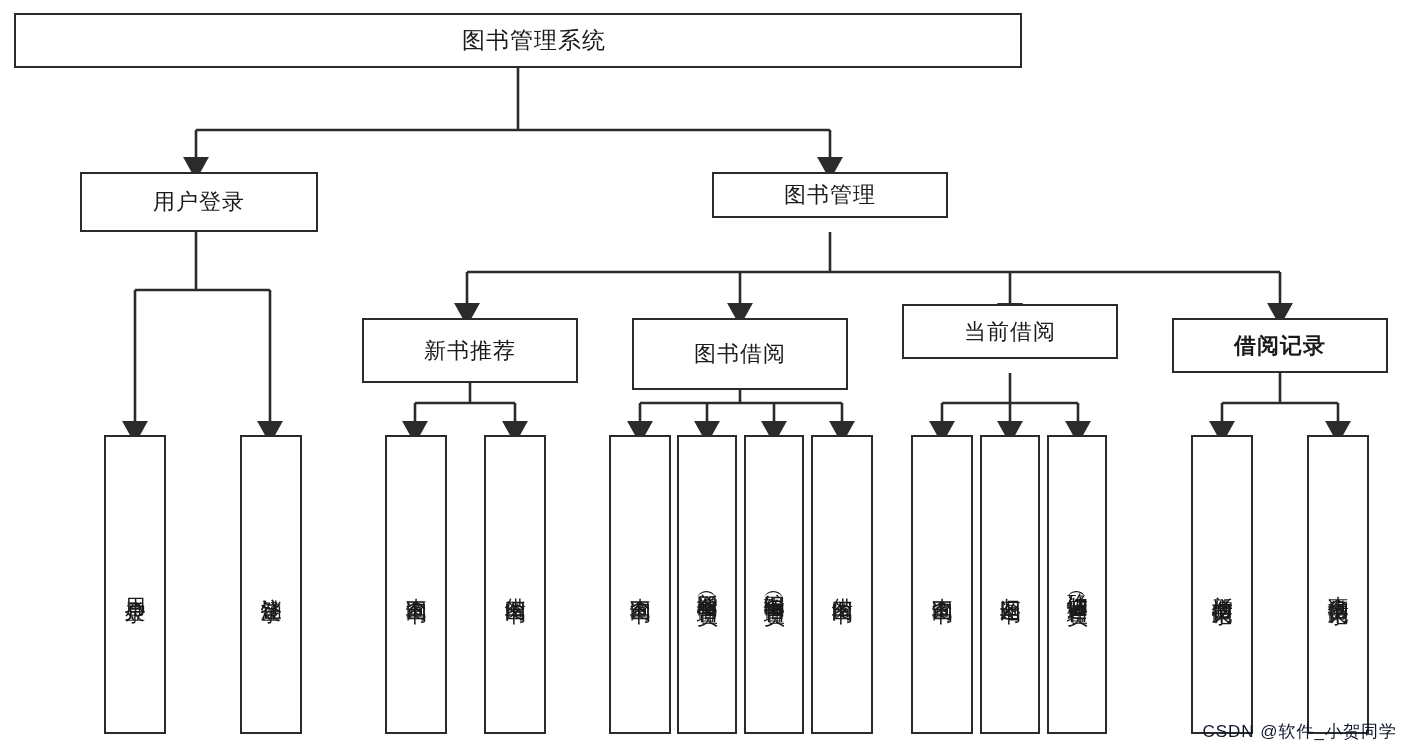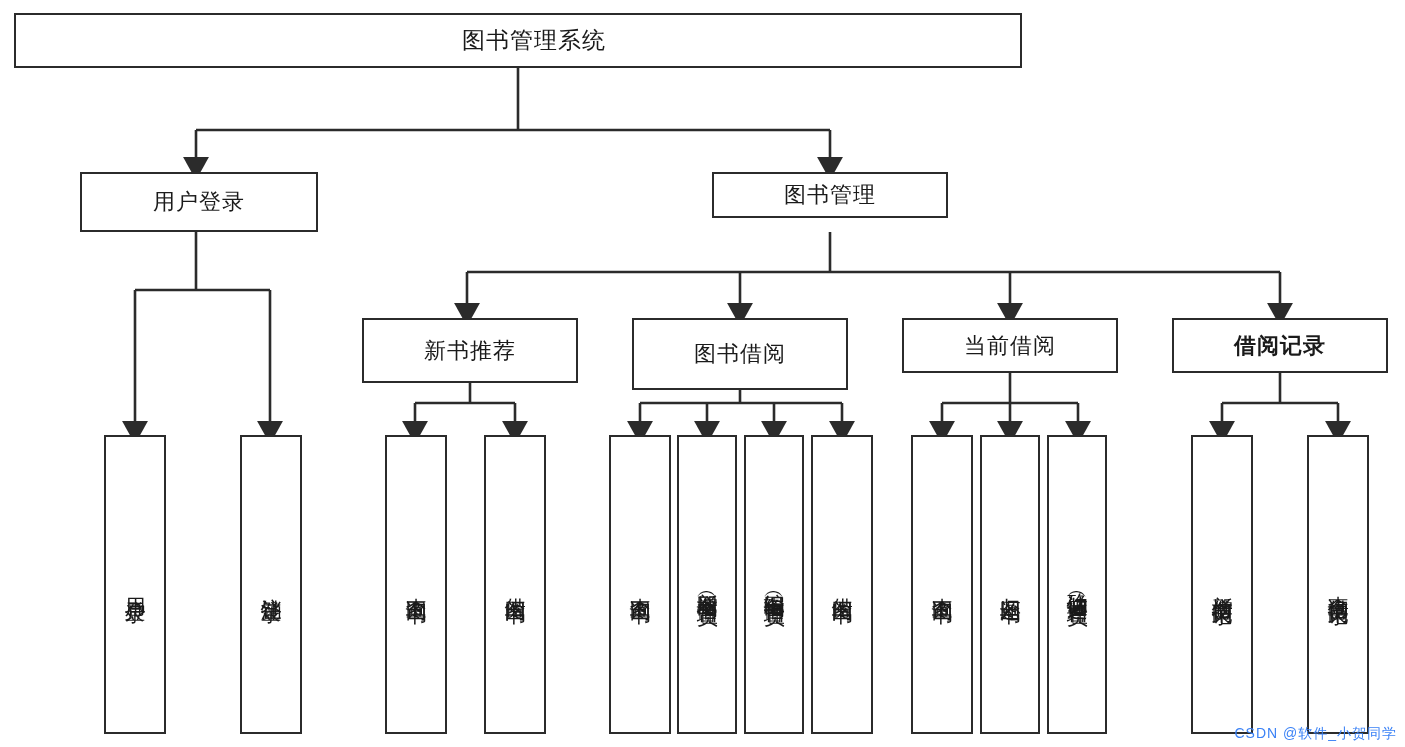--- a/index.html
+++ b/index.html
@@ -41,22 +41,22 @@
   .node.vert .vtxt{
     writing-mode:vertical-rl;
     text-orientation:upright;
     white-space:normal;
     max-height:100%;
   }
   .watermark{
     position:absolute;
     right:8px;
     bottom:4px;
-    font-size:14px;
-    color:#3b82f6;
+    font-size:17px;
+    color:#0f172a;
     letter-spacing:1px;
     white-space:nowrap;
     pointer-events:none;
   }
 </style>
 </head>
 <body>
 
 <div id="stage">
 
@@ -120,21 +120,21 @@
   <div class="node horiz" style="left:712px;top:172px;width:236px;height:46px;">
     <span>图书管理</span>
   </div>
 
   <div class="node horiz" style="left:362px;top:318px;width:216px;height:65px;">
     <span>新书推荐</span>
   </div>
   <div class="node horiz" style="left:632px;top:318px;width:216px;height:72px;">
     <span>图书借阅</span>
   </div>
-  <div class="node horiz" style="left:902px;top:318px;width:216px;height:55px;">
+  <div class="node horiz" style="left:902px;top:304px;width:216px;height:55px;">
     <span>当前借阅</span>
   </div>
   <div class="node horiz" style="left:1172px;top:318px;width:216px;height:55px;font-weight:bold;">
     <span>借阅记录</span>
   </div>
 
   <div class="node vert" style="left:104px;top:435px;width:62px;height:299px;">
     <span class="vtxt">用户登录</span>
   </div>
   <div class="node vert" style="left:240px;top:435px;width:62px;height:299px;">

